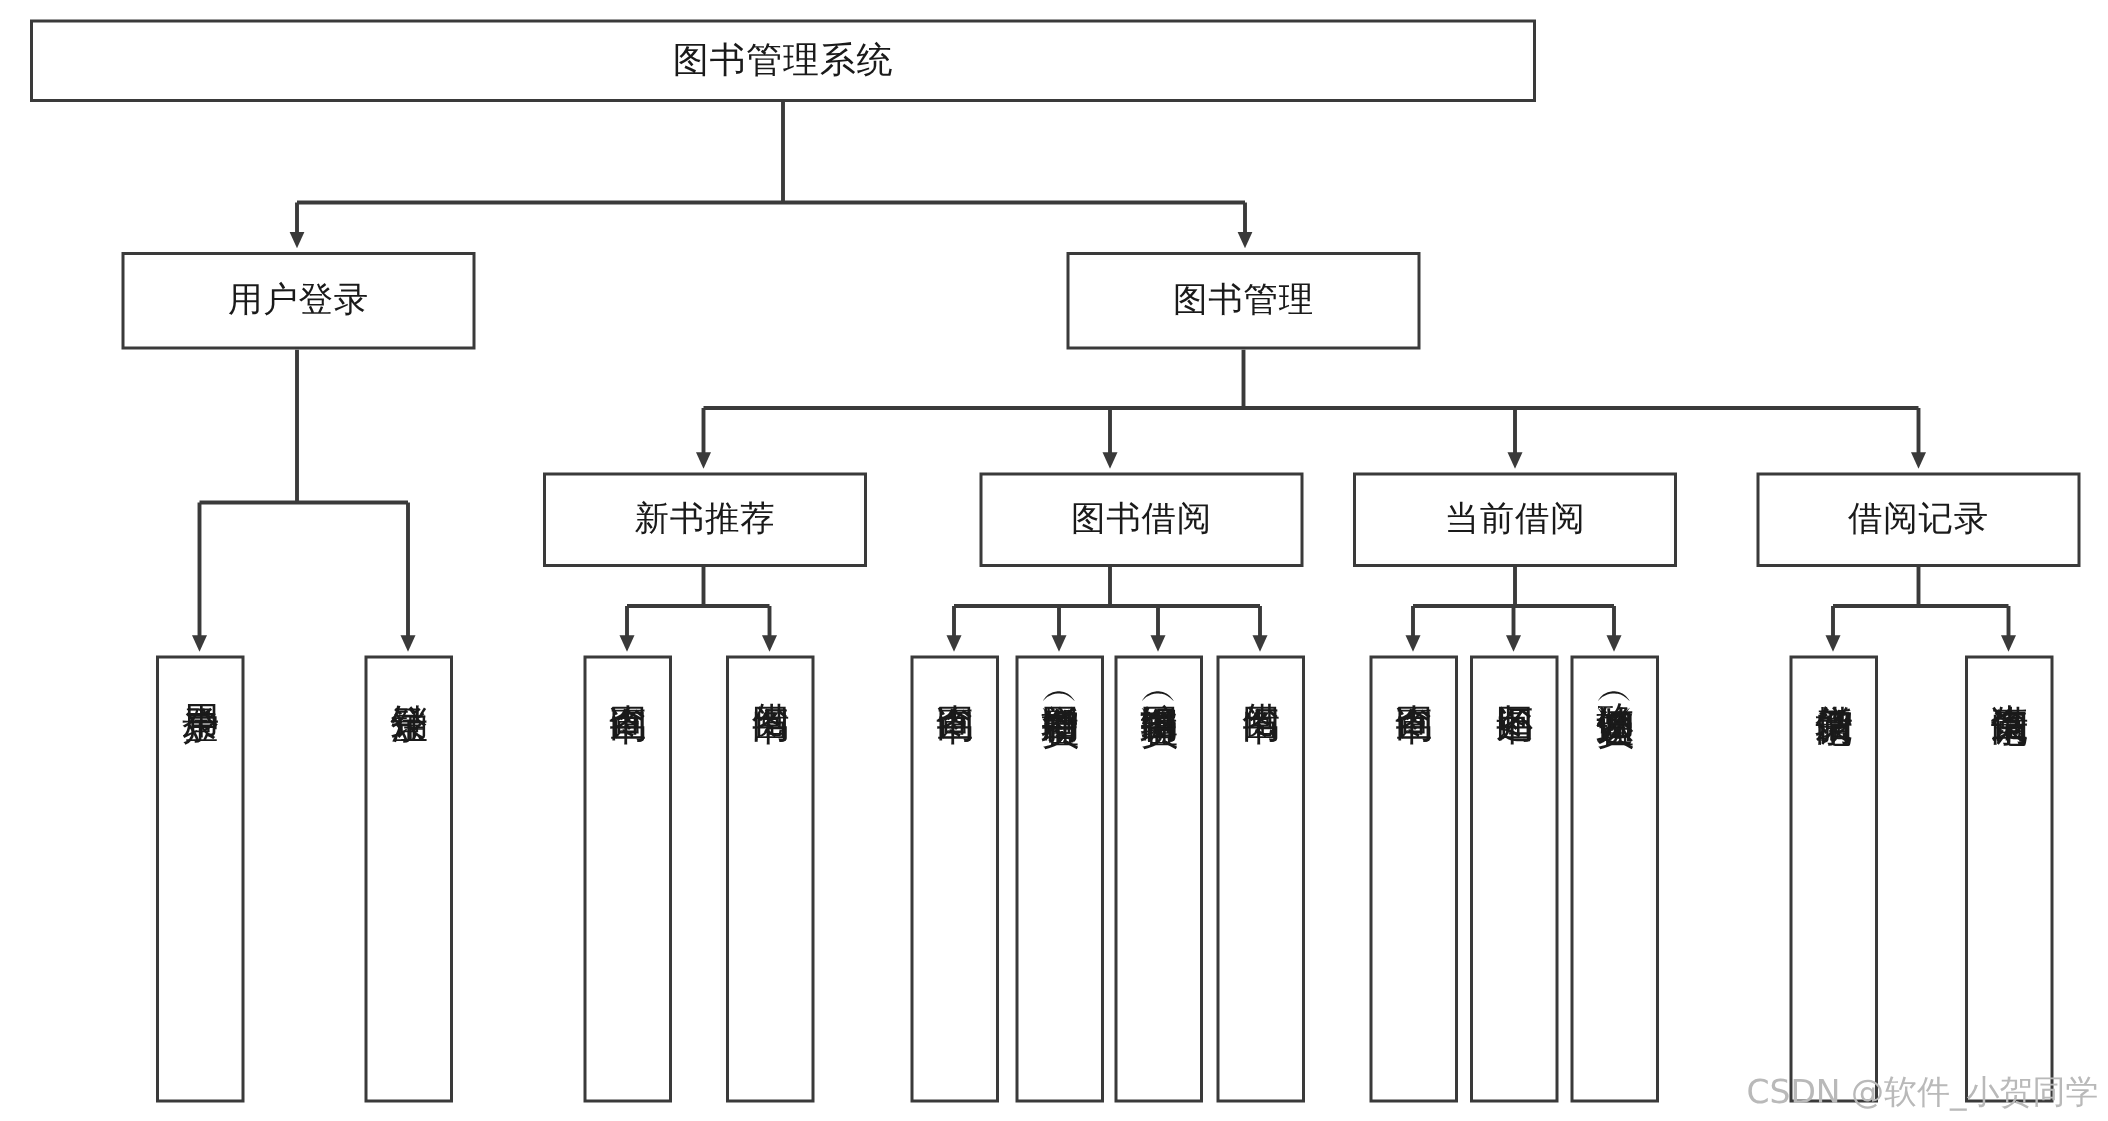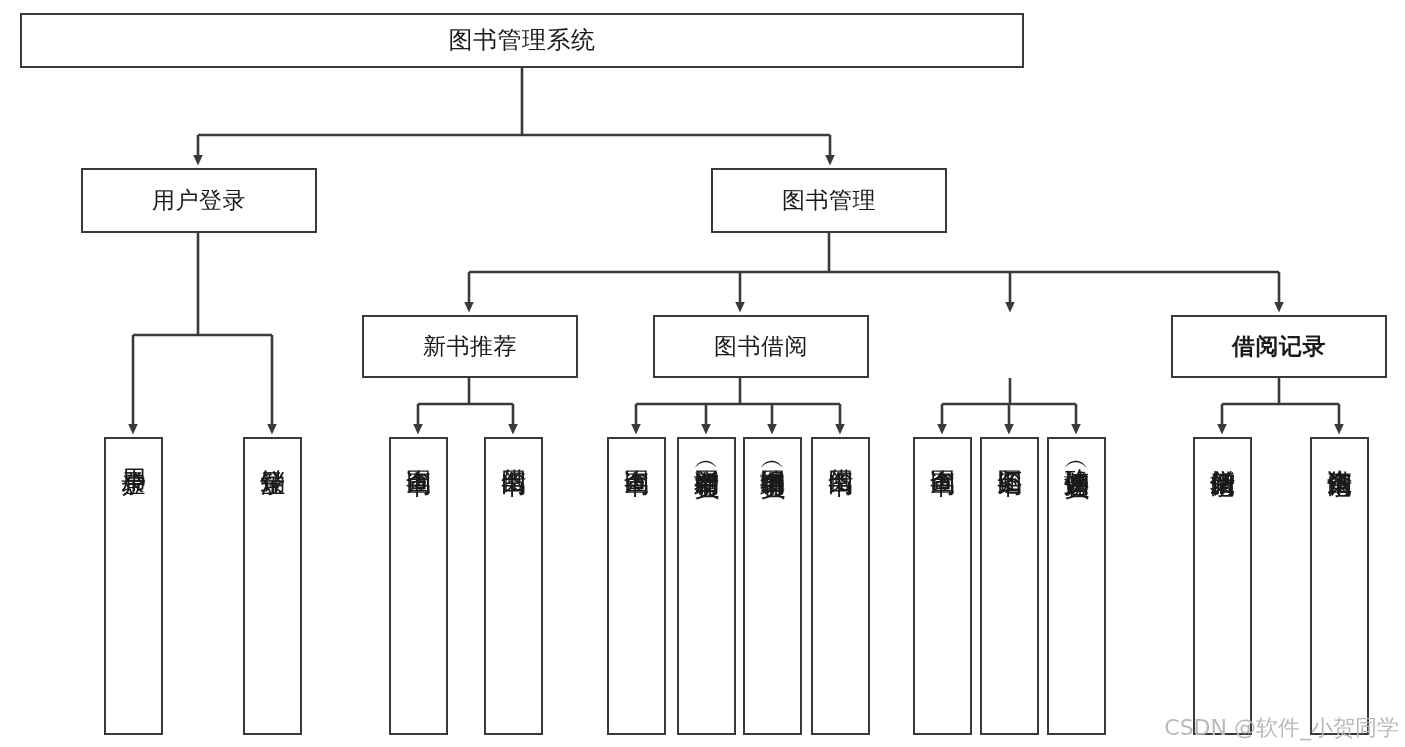--- a/index.html
+++ b/index.html
@@ -116,21 +116,24 @@
   <div class="node horiz" style="left:362px;top:315px;width:216px;height:63px;">
     <span class="lbl">新书推荐</span>
   </div>
 
   <div class="node horiz" style="left:711px;top:168px;width:236px;height:65px;">
     <span class="lbl">图书管理</span>
   </div>
   <div class="node horiz" style="left:653px;top:315px;width:216px;height:63px;">
     <span class="lbl">图书借阅</span>
   </div>
-  <div class="node horiz" style="left:1171px;top:315px;width:216px;height:63px;font-weight:bold;">
+  <div class="node horiz" style="left:902px;top:315px;width:216px;height:63px;">
+    <span class="lbl">当前借阅</span>
+  </div>
+  <div class="node horiz" style="left:1171px;top:315px;width:216px;height:63px;">
     <span class="lbl">借阅记录</span>
   </div>
 
   <div class="node vert" style="left:104px;top:437px;width:59px;height:298px;">
     <span class="lbl">用户登录</span>
   </div>
   <div class="node vert" style="left:243px;top:437px;width:59px;height:298px;">
     <span class="lbl">注销登录</span>
   </div>
 

